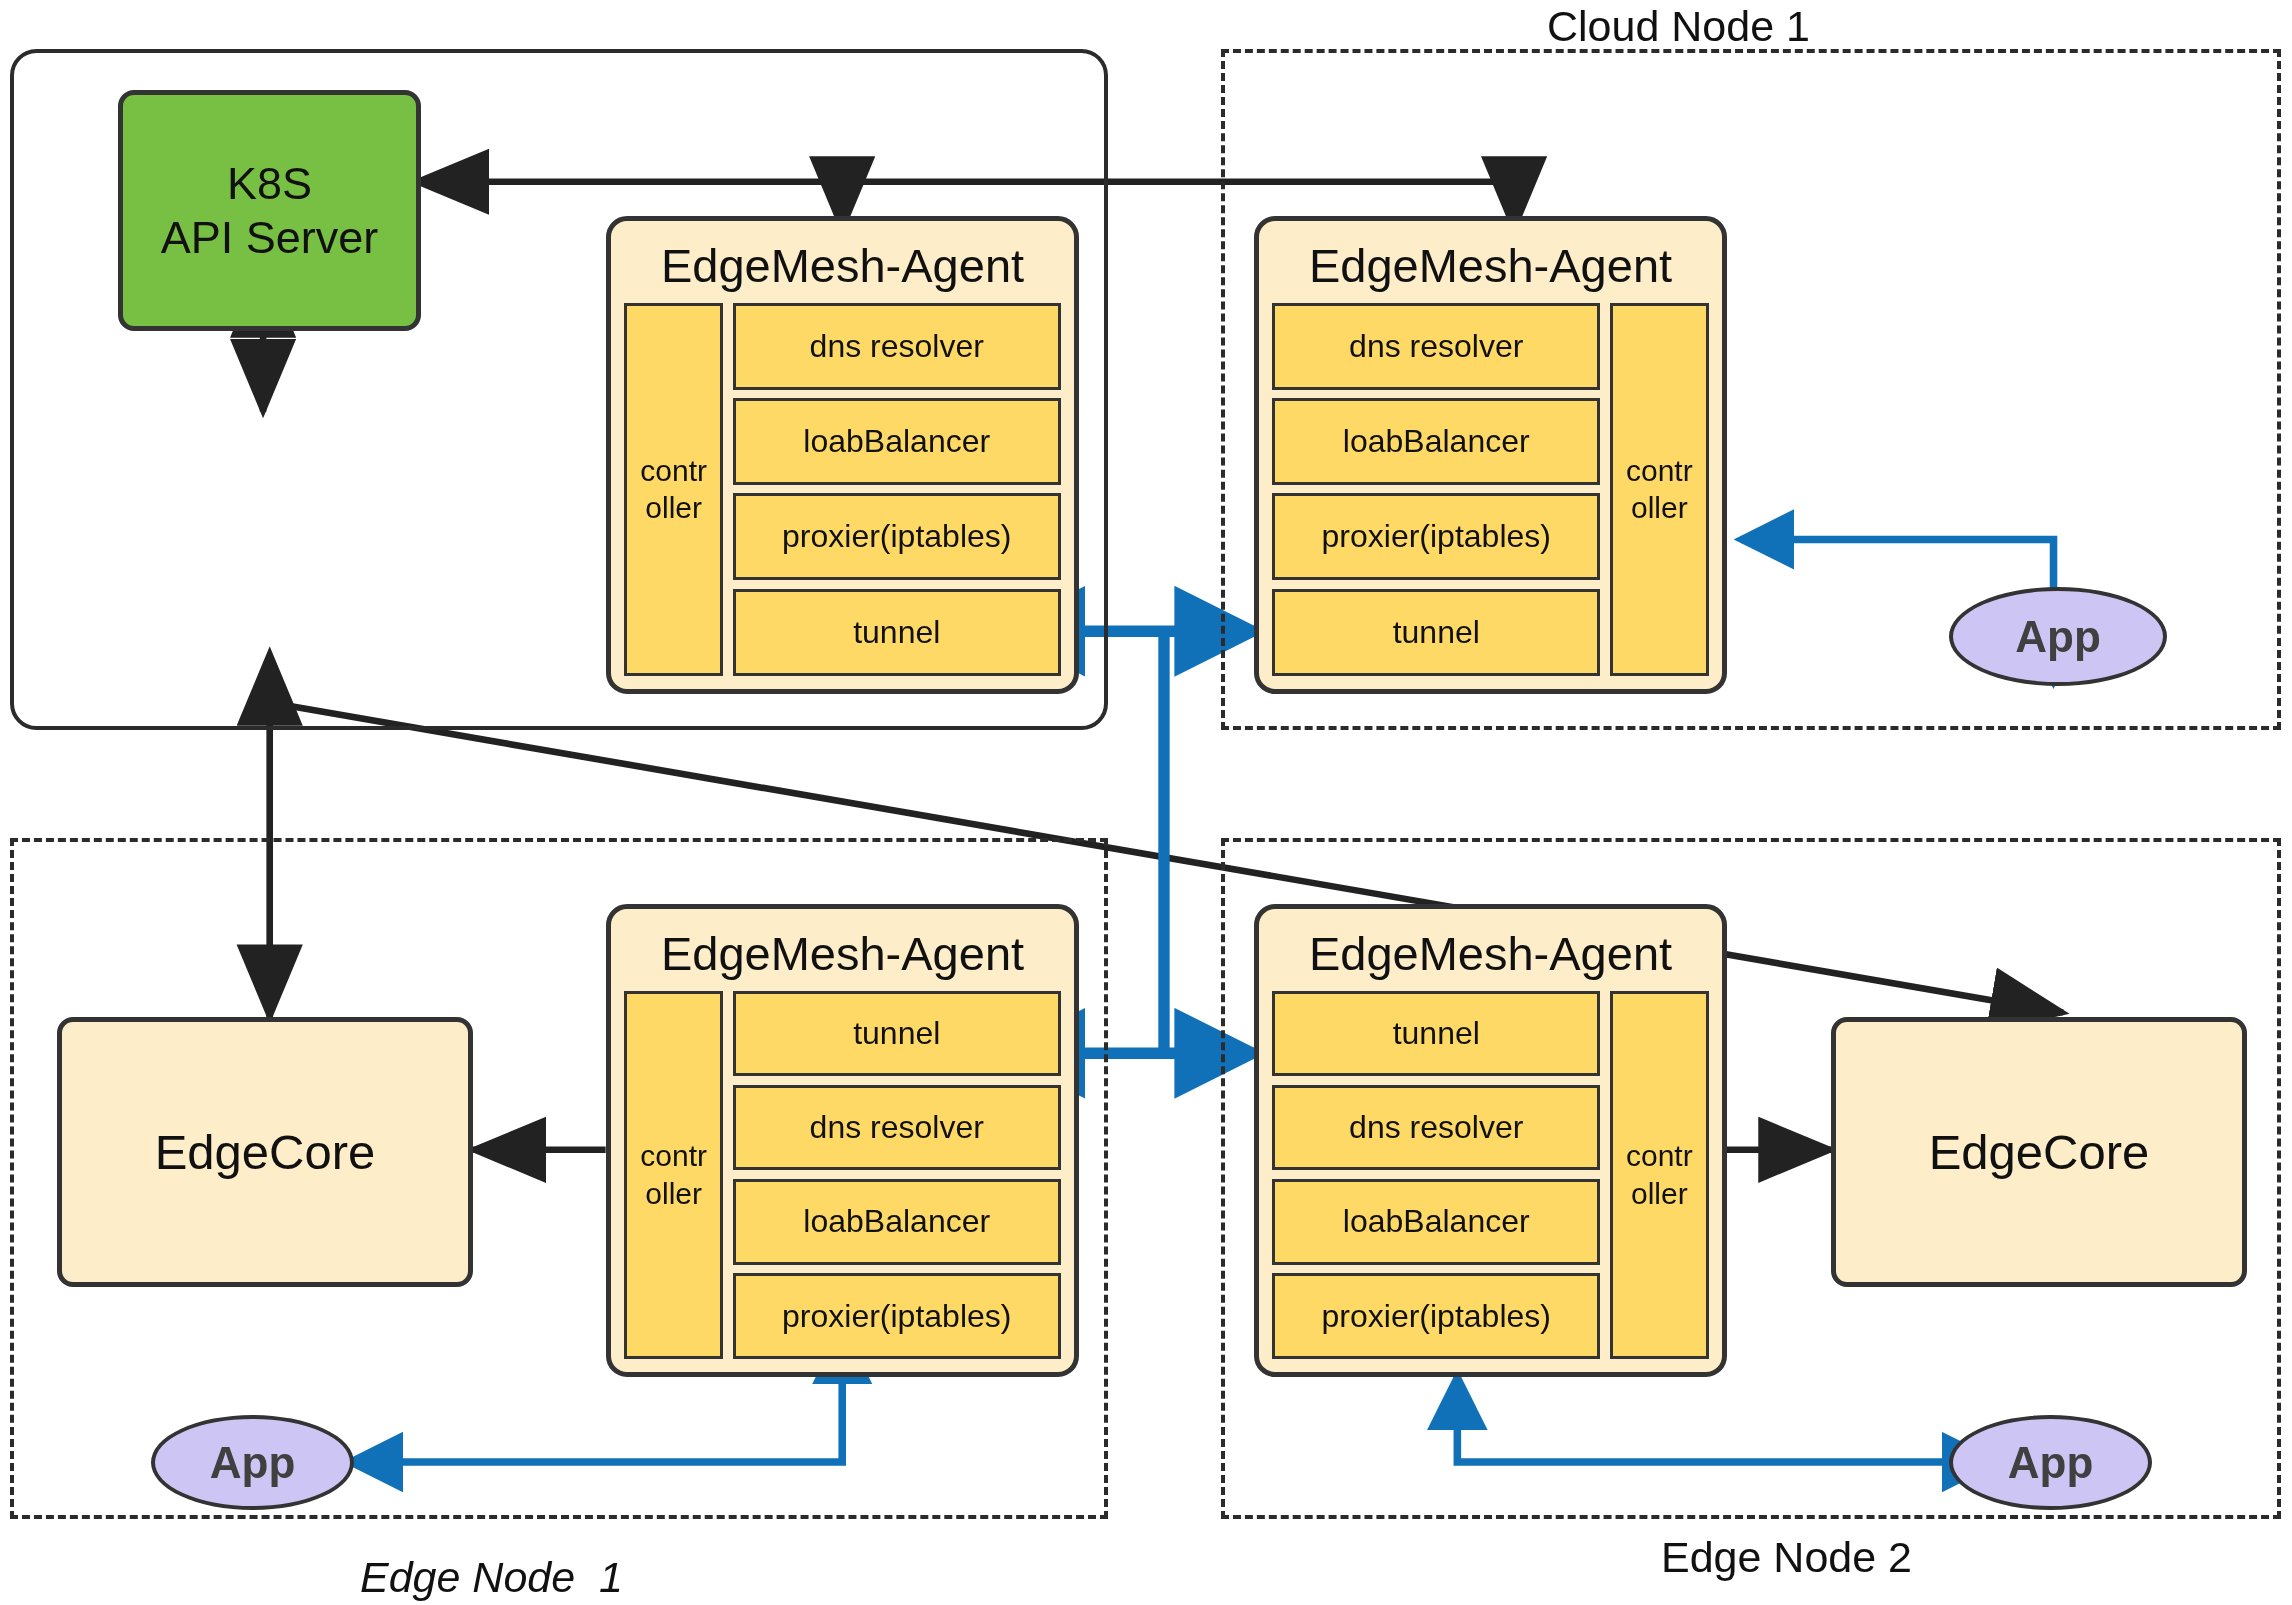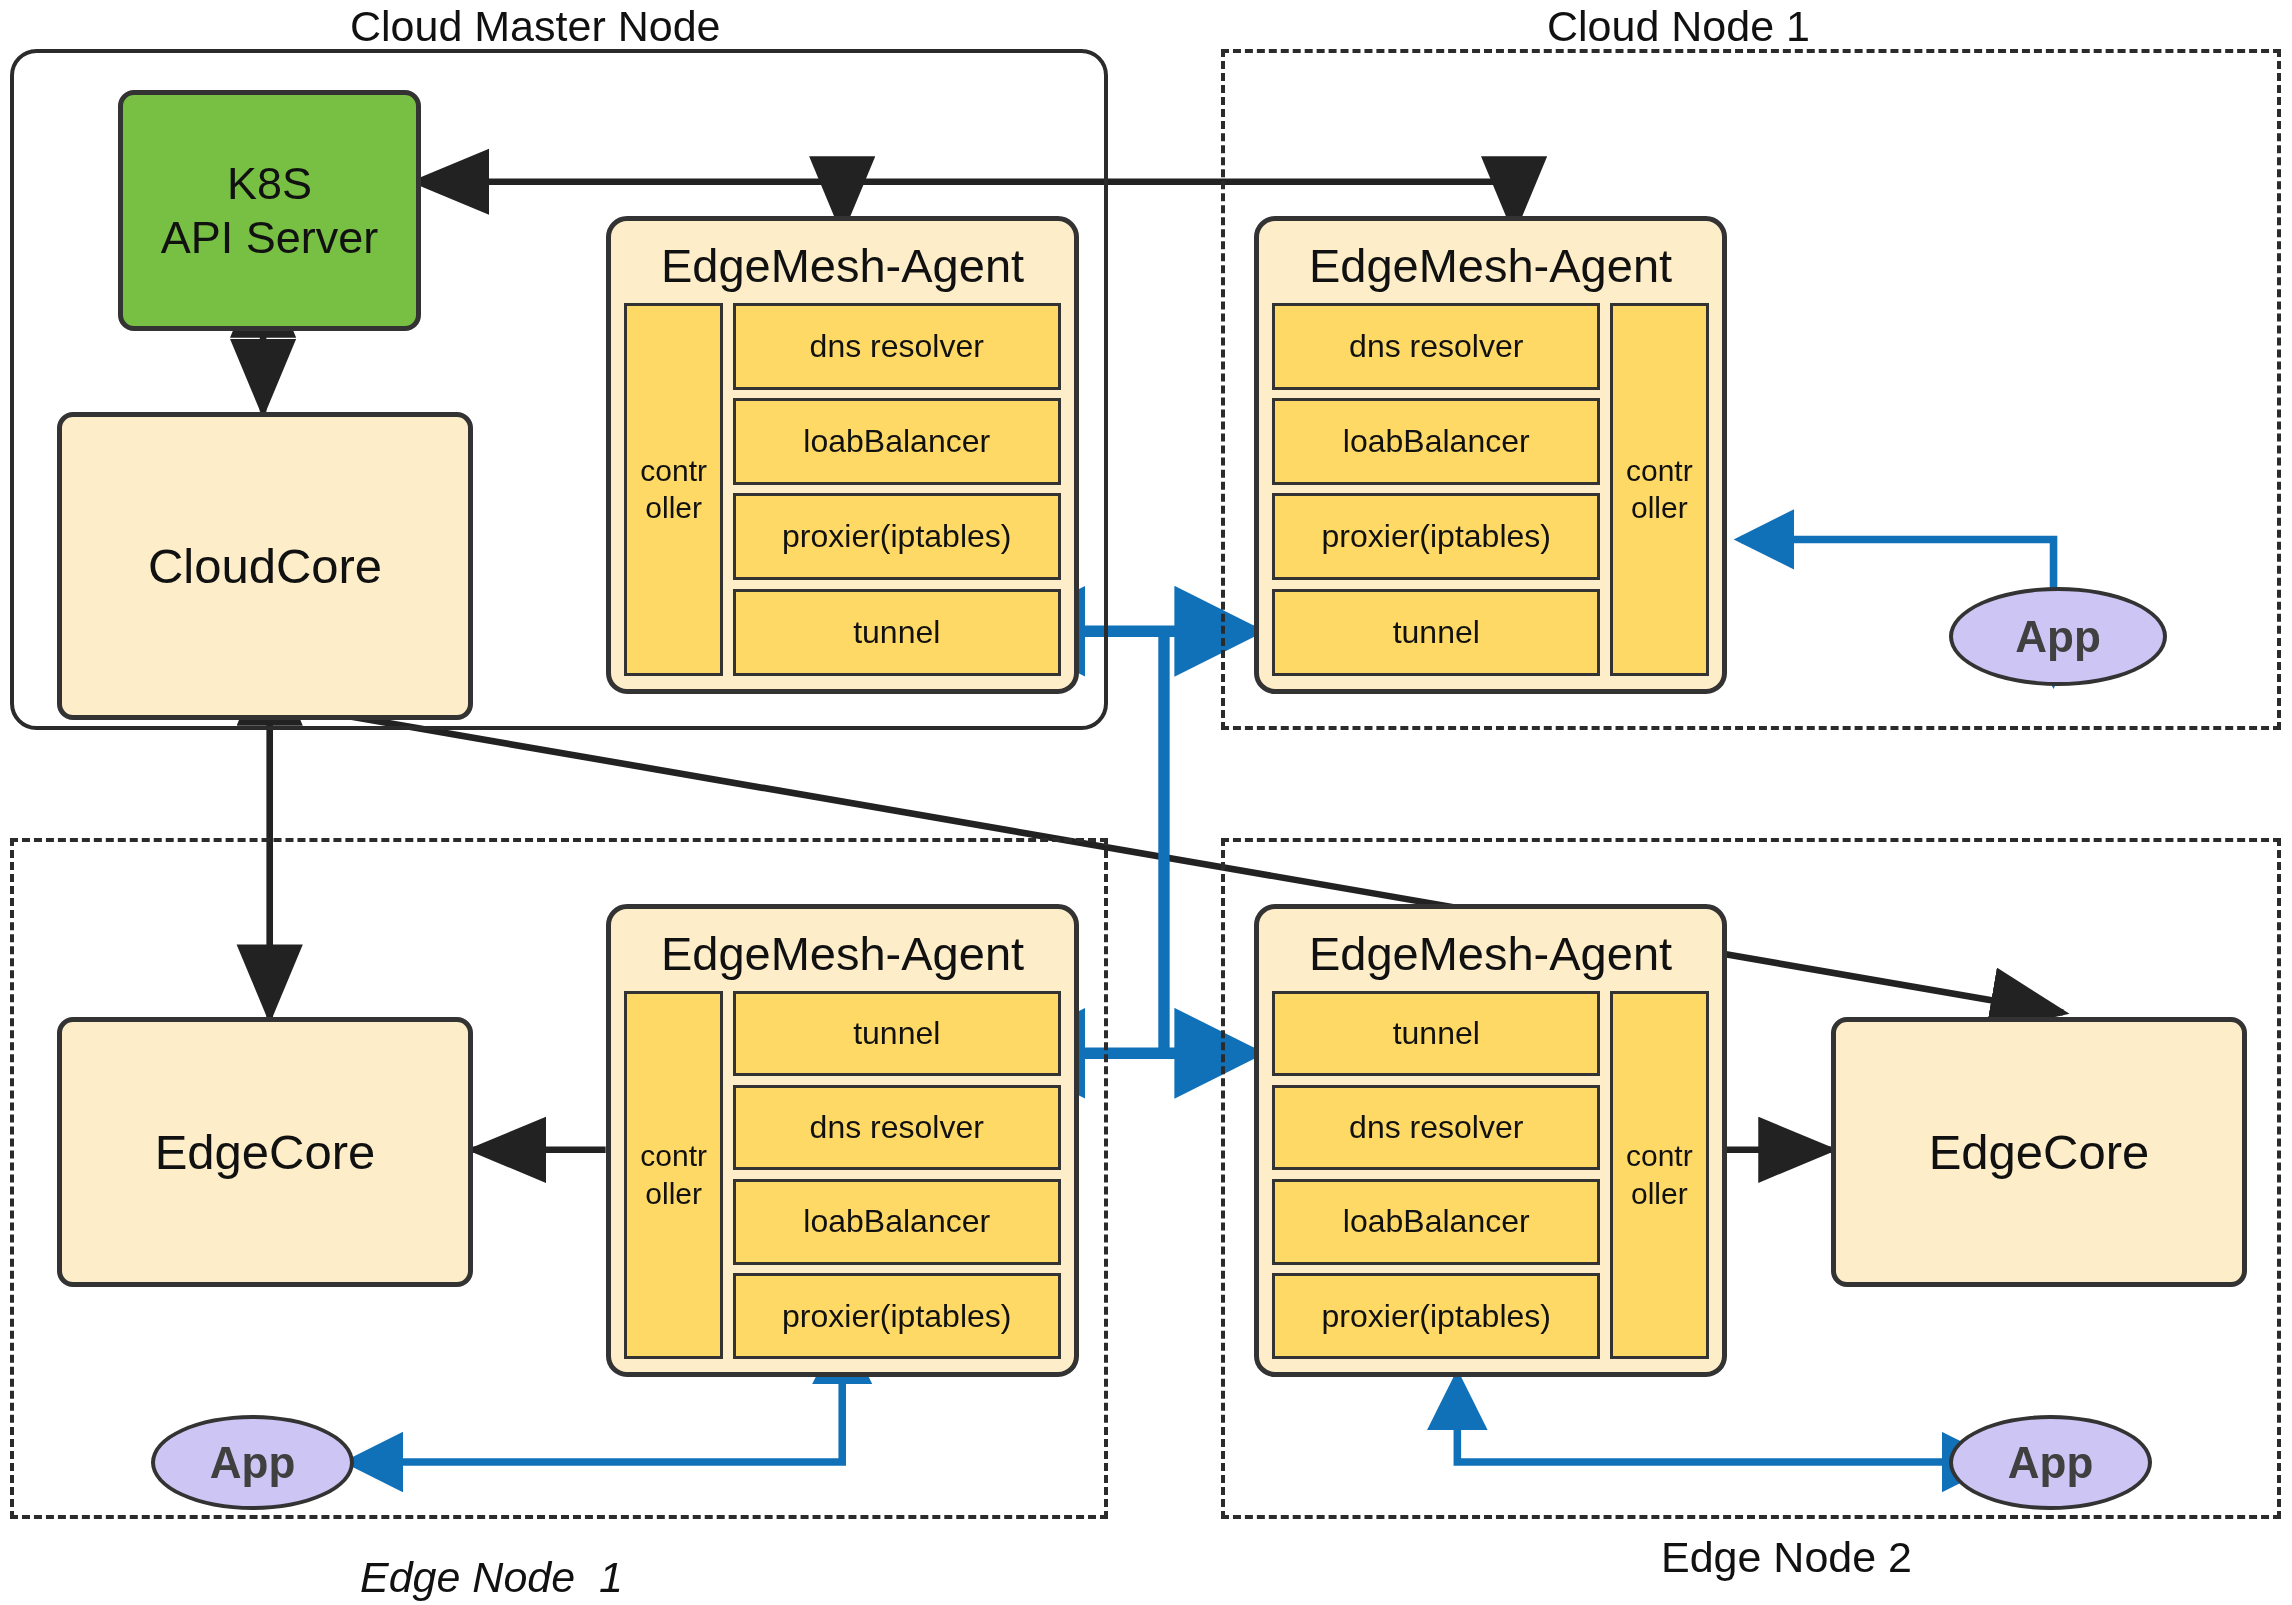--- a/index.html
+++ b/index.html
@@ -75,33 +75,29 @@
 
     <line x1="1230" y1="667" x2="1230" y2="1113" stroke="#1070b8" stroke-width="12"></line>
 
     <path d="M 2170 672 L 2170 570 L 1840 570" stroke="#1070b8" stroke-width="8" fill="none" marker-start="url(#ahBlueStart)" marker-end="url(#ahBlue)"></path>
 
     <path d="M 890 1455 L 890 1545 L 370 1545" stroke="#1070b8" stroke-width="8" fill="none" marker-start="url(#ahBlueStart)" marker-end="url(#ahBlue)"></path>
 
     <path d="M 2060 1545 L 1540 1545 L 1540 1455" stroke="#1070b8" stroke-width="8" fill="none" marker-start="url(#ahBlueStart)" marker-end="url(#ahBlue)"></path>
   </svg>
 
-  <div class="zone-label" style="left:350px; top:1.9px;">Cloud Master Node</div>
   <div class="zone solid" style="left:9.5px; top:49px; width:1098px; height:681px;"></div>
 
   <div class="node-box k8s" style="left:118px; top:90px; width:303px; height:241px;">
     <div>
       <span>K8S</span><br>
       <span>API Server</span>
     </div>
   </div>
 
-  <div class="node-box core" style="left:57px; top:412px; width:416px; height:308px;">
-    <span>CloudCore</span>
-  </div>
 
   <div class="agent" style="left:606px; top:216px; width:473px; height:478px;">
     <div class="agent-title">EdgeMesh-Agent</div>
     <div class="agent-body">
       <div class="ctrl">
         <div>
           <span>contr</span><br>
           <span>oller</span>
         </div>
       </div>

